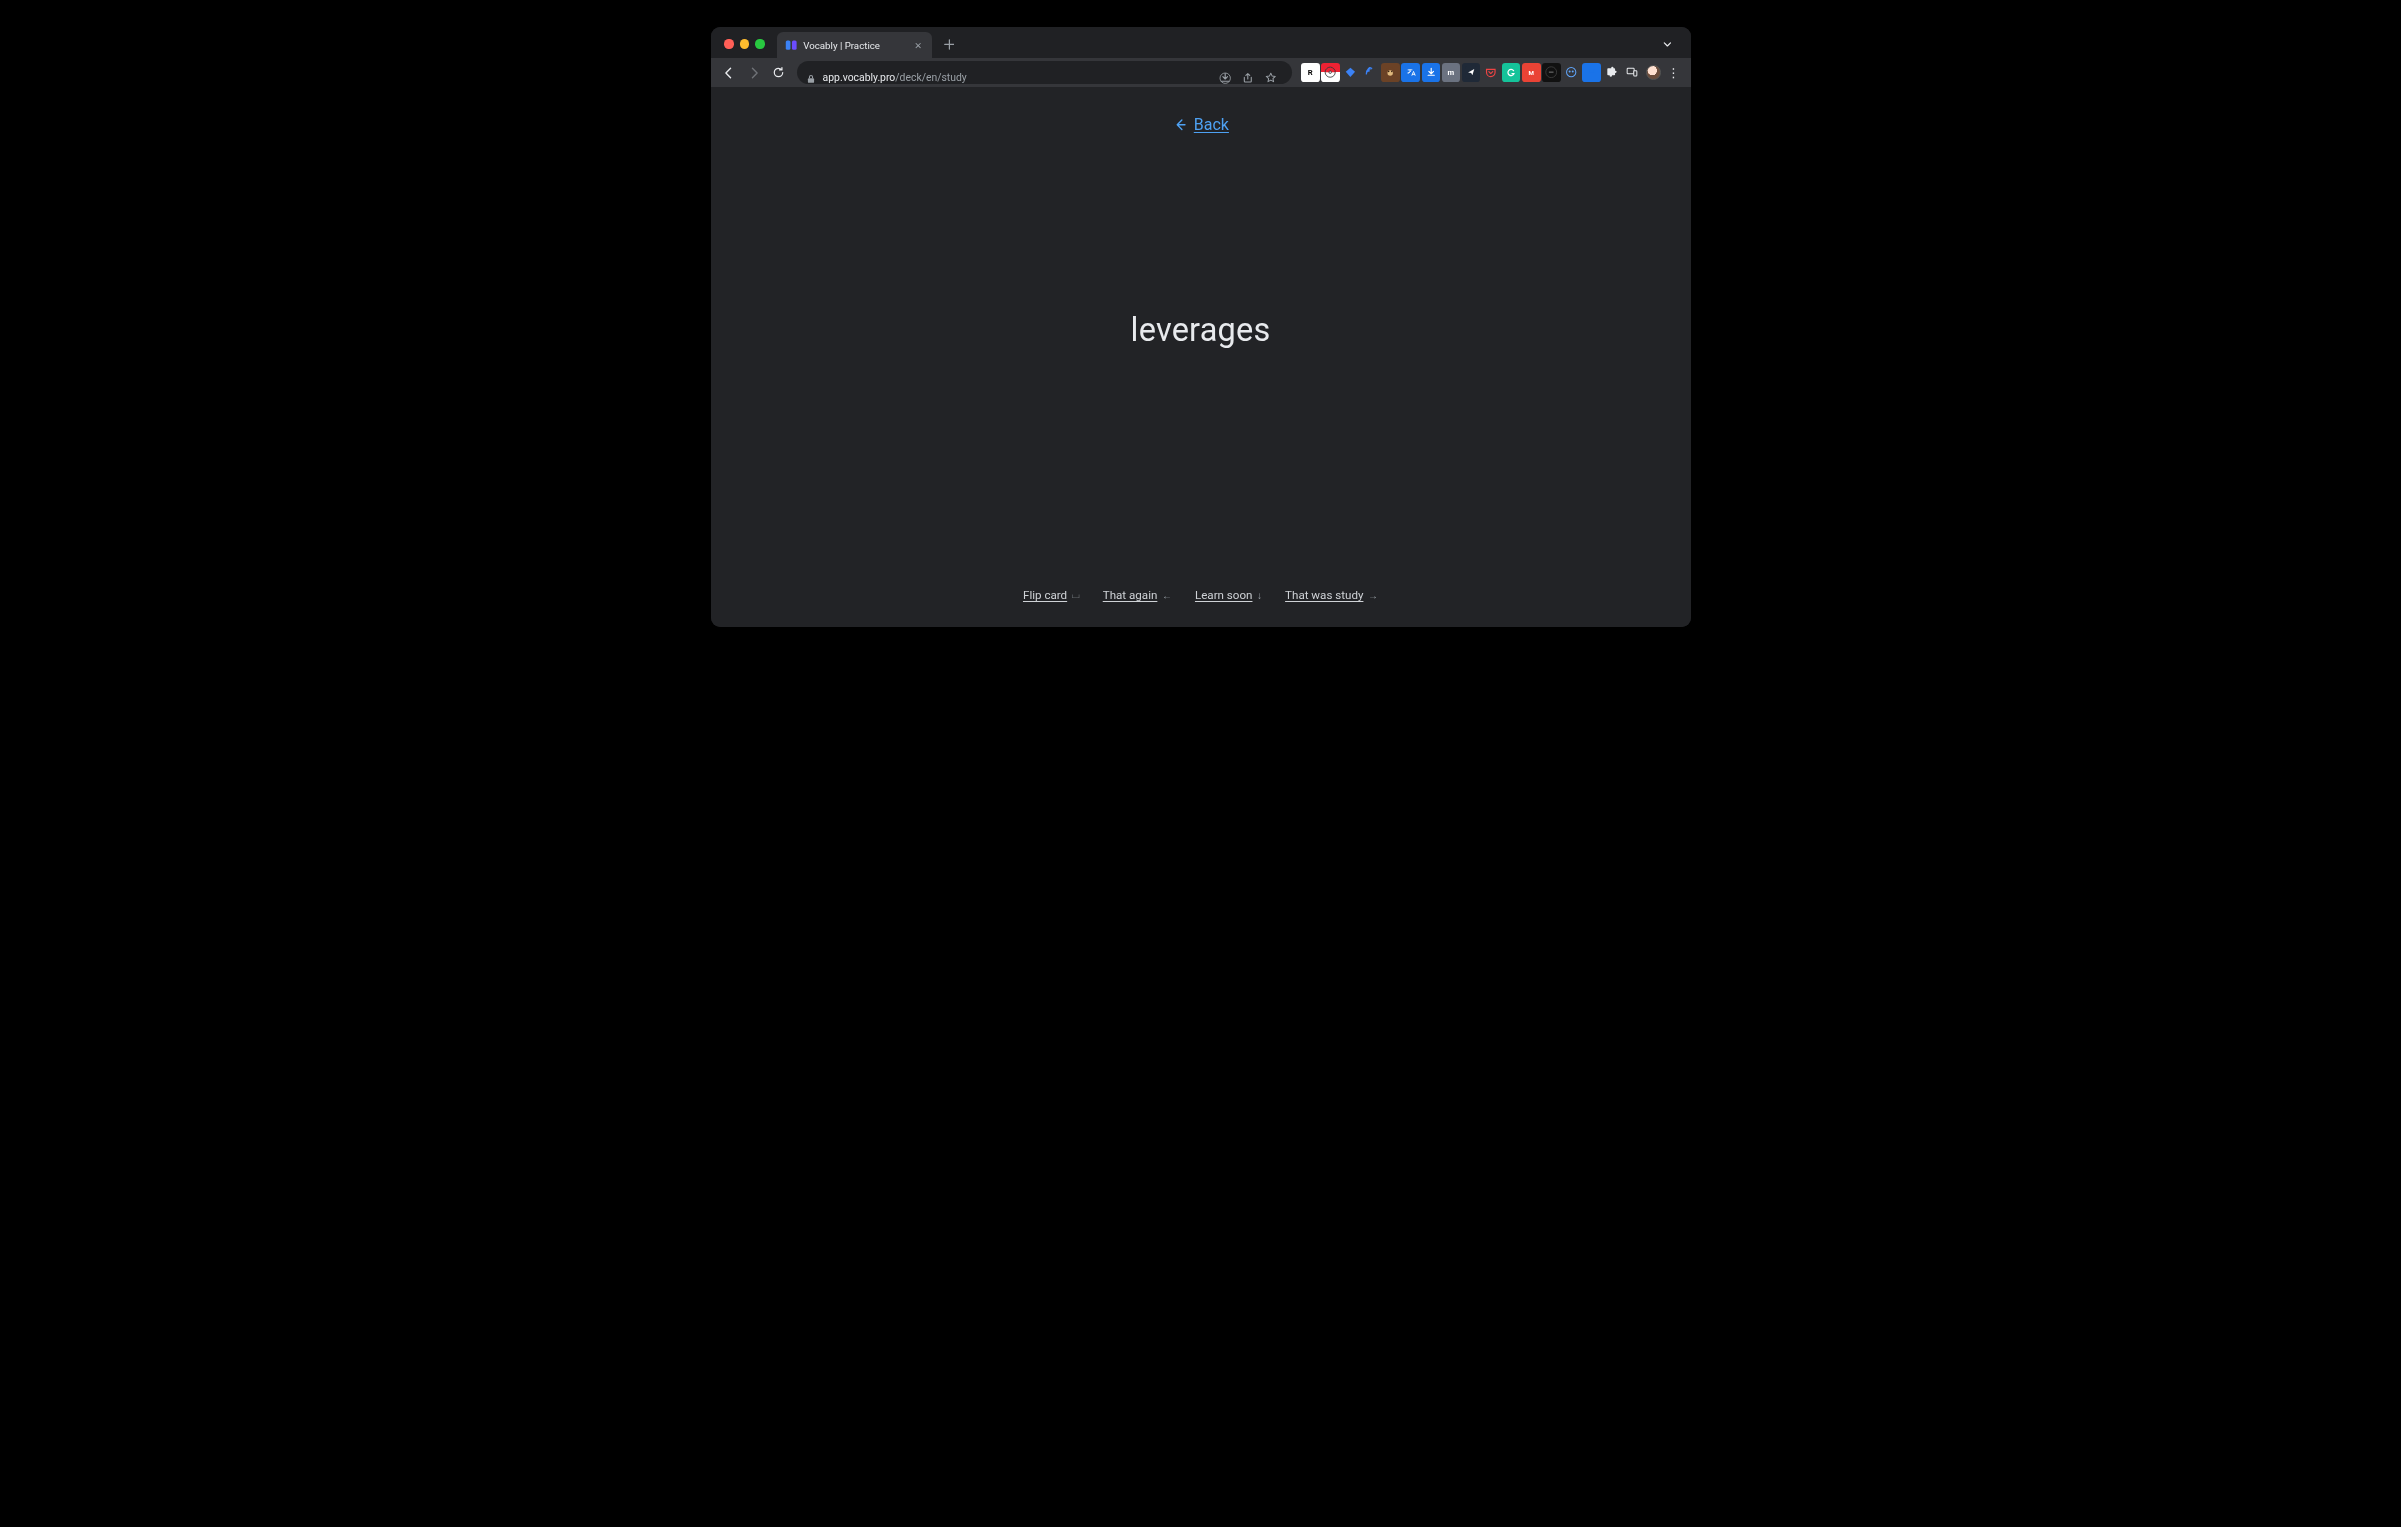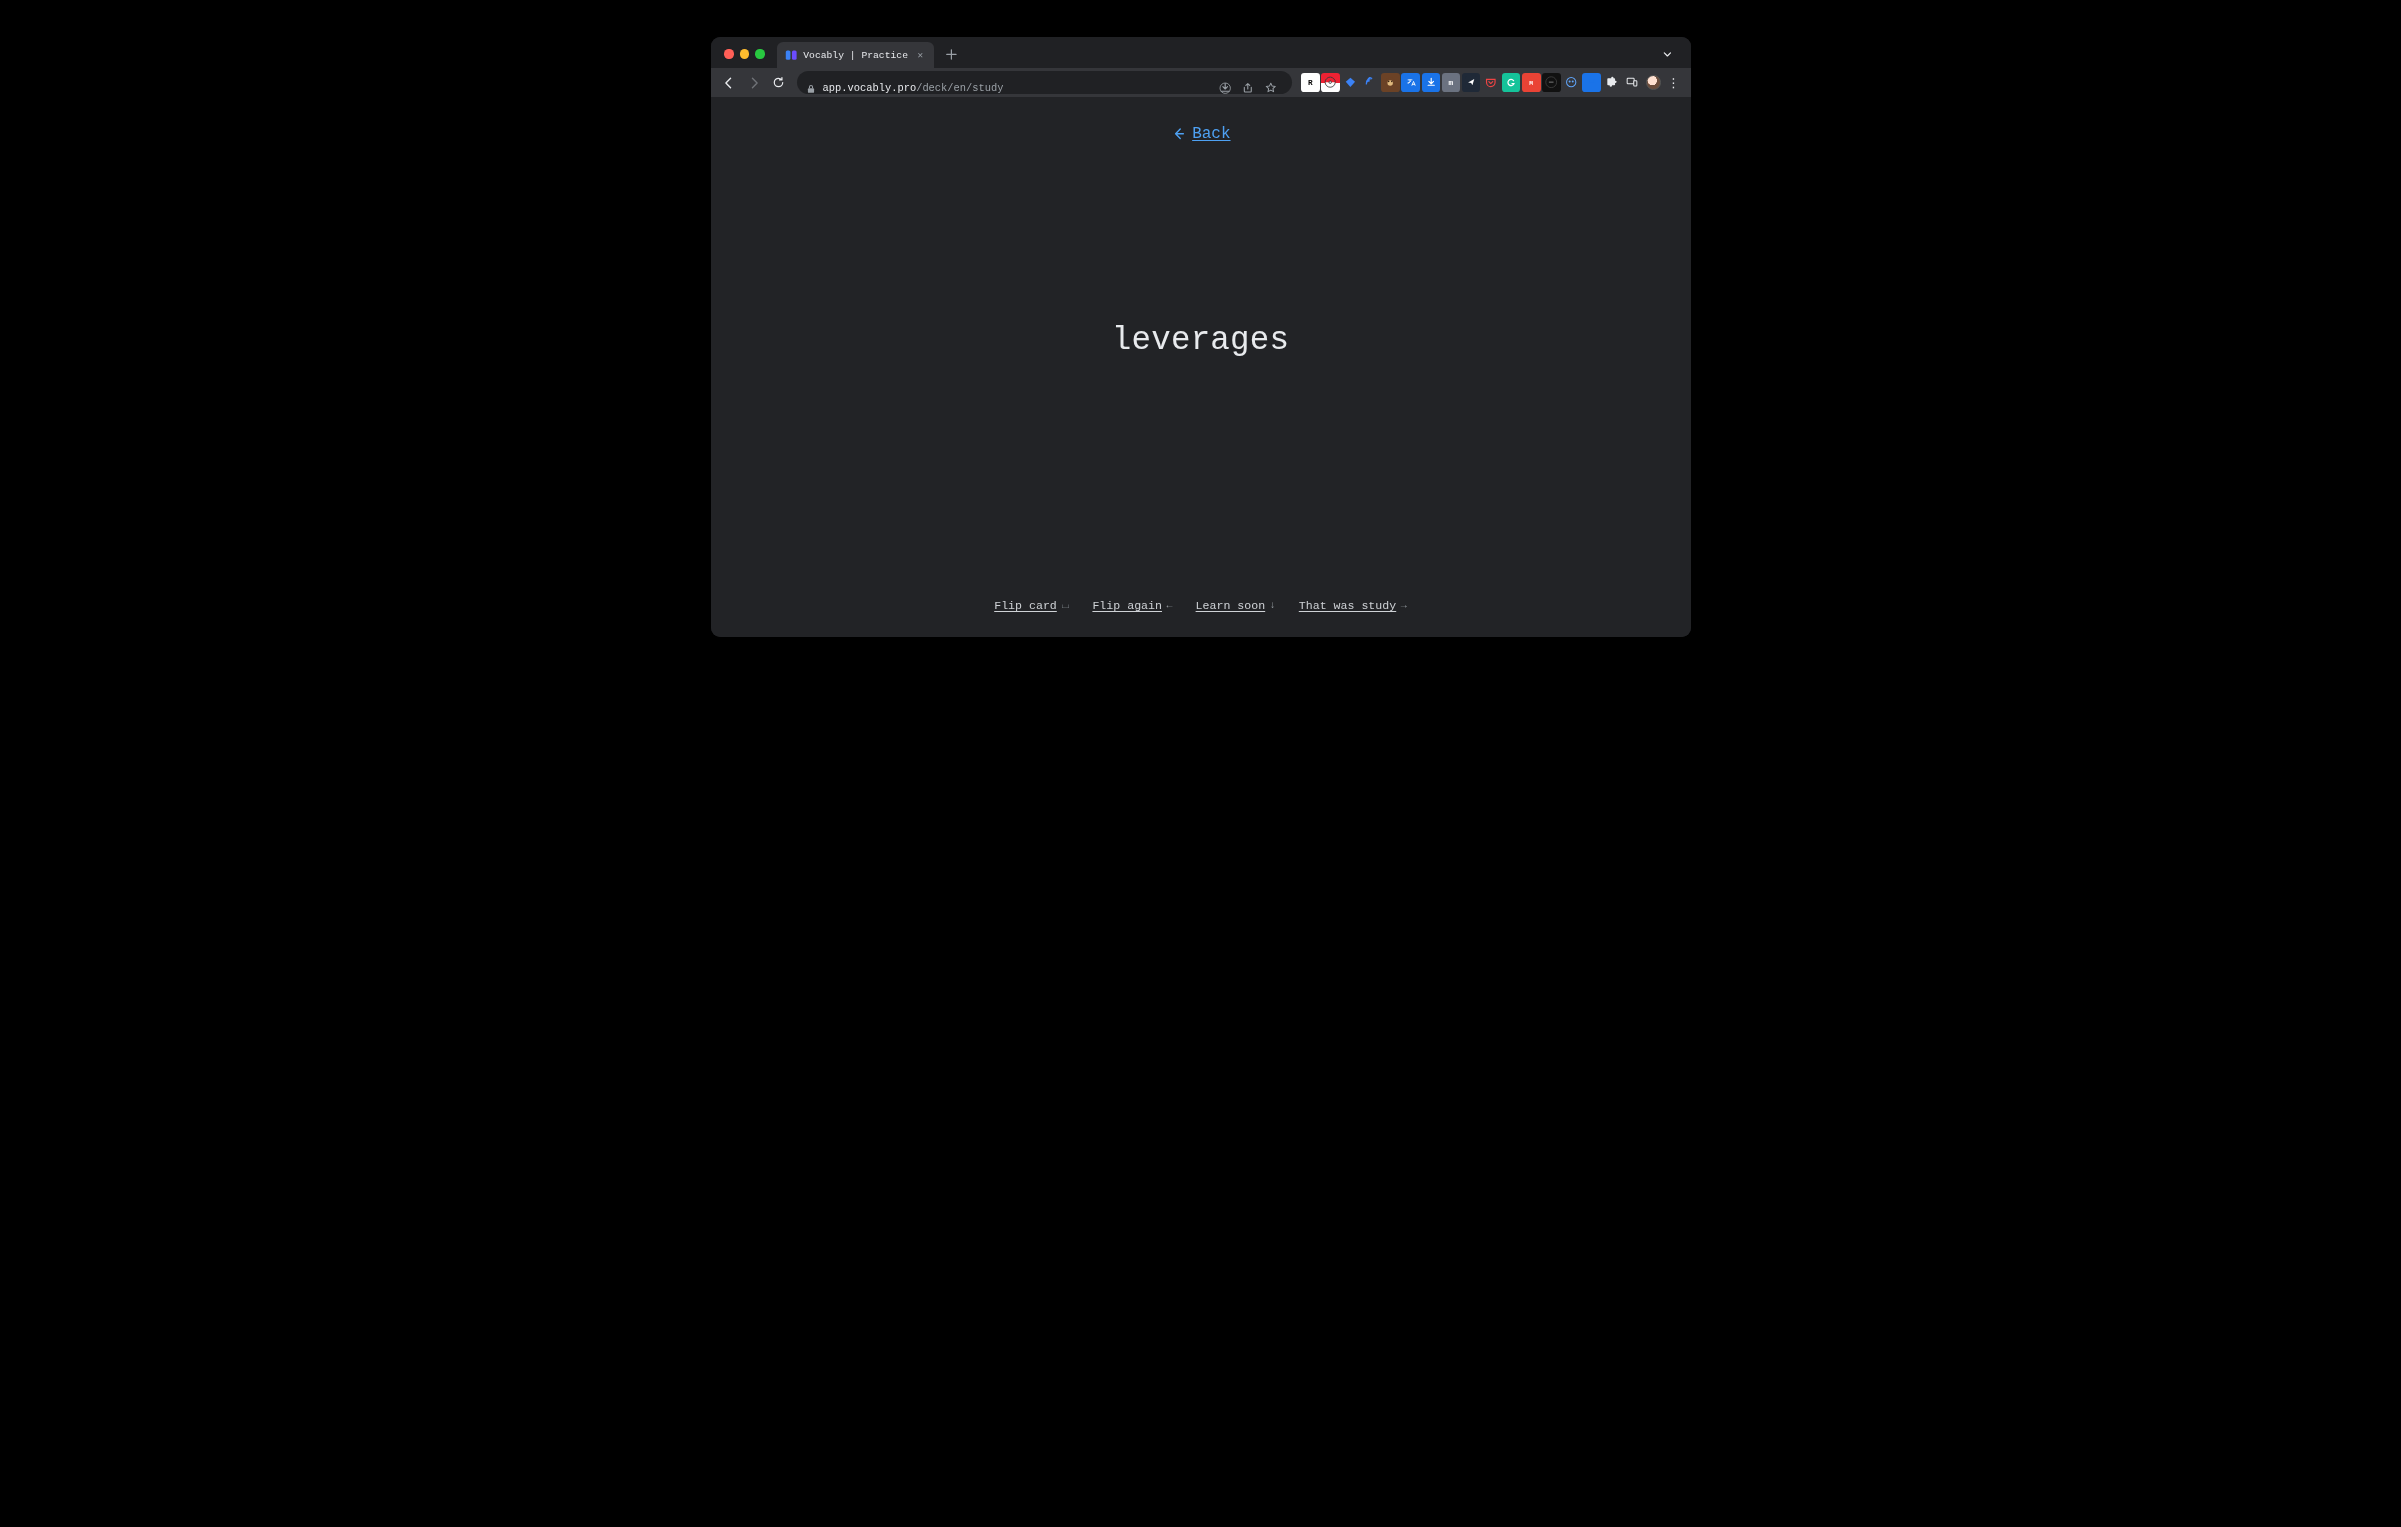--- a/index.html
+++ b/index.html
@@ -1,24 +1,23 @@
 <!DOCTYPE html>
 <html style="font-size:12.4px"><head>
   <meta charset="utf-8">
   <style>
     * { margin: 0; padding: 0; box-sizing: border-box; }
     html, body { width: 100%; height: 100%; background: #000; font-family: -apple-system, BlinkMacSystemFont, "Segoe UI", Roboto, Helvetica, Arial, sans-serif; }
 
     .viewport {
       width: 1060px;
       height: 673px;
-      margin: 12px auto;
+      margin: 2px auto;
       background: #000;
       position: relative;
-      font-family: Liberation Mono, monospace;
     }
 
     .browser-window {
       position: absolute;
       top: 25px; left: 40px; right: 40px; bottom: 48px;
       background: #202124;
       border-radius: 9.3px;
       overflow: hidden;
       box-shadow: 0 15.5px 46px rgba(0,0,0,.6);
       display: flex;
@@ -373,21 +372,21 @@
       </div>
 
       <div class="flashcard-word">leverages</div>
 
       <div class="footer-actions">
         <div class="footer-action">
           <span class="lbl">Flip card</span>
           <span class="key-hint">⌴</span>
         </div>
         <div class="footer-action">
-          <span class="lbl">Flip again</span>
+          <span class="lbl">That again</span>
           <span class="key-hint">←</span>
         </div>
         <div class="footer-action">
           <span class="lbl">Learn soon</span>
           <span class="key-hint">↓</span>
         </div>
         <div class="footer-action">
           <span class="lbl">That was study</span>
           <span class="key-hint">→</span>
         </div>

